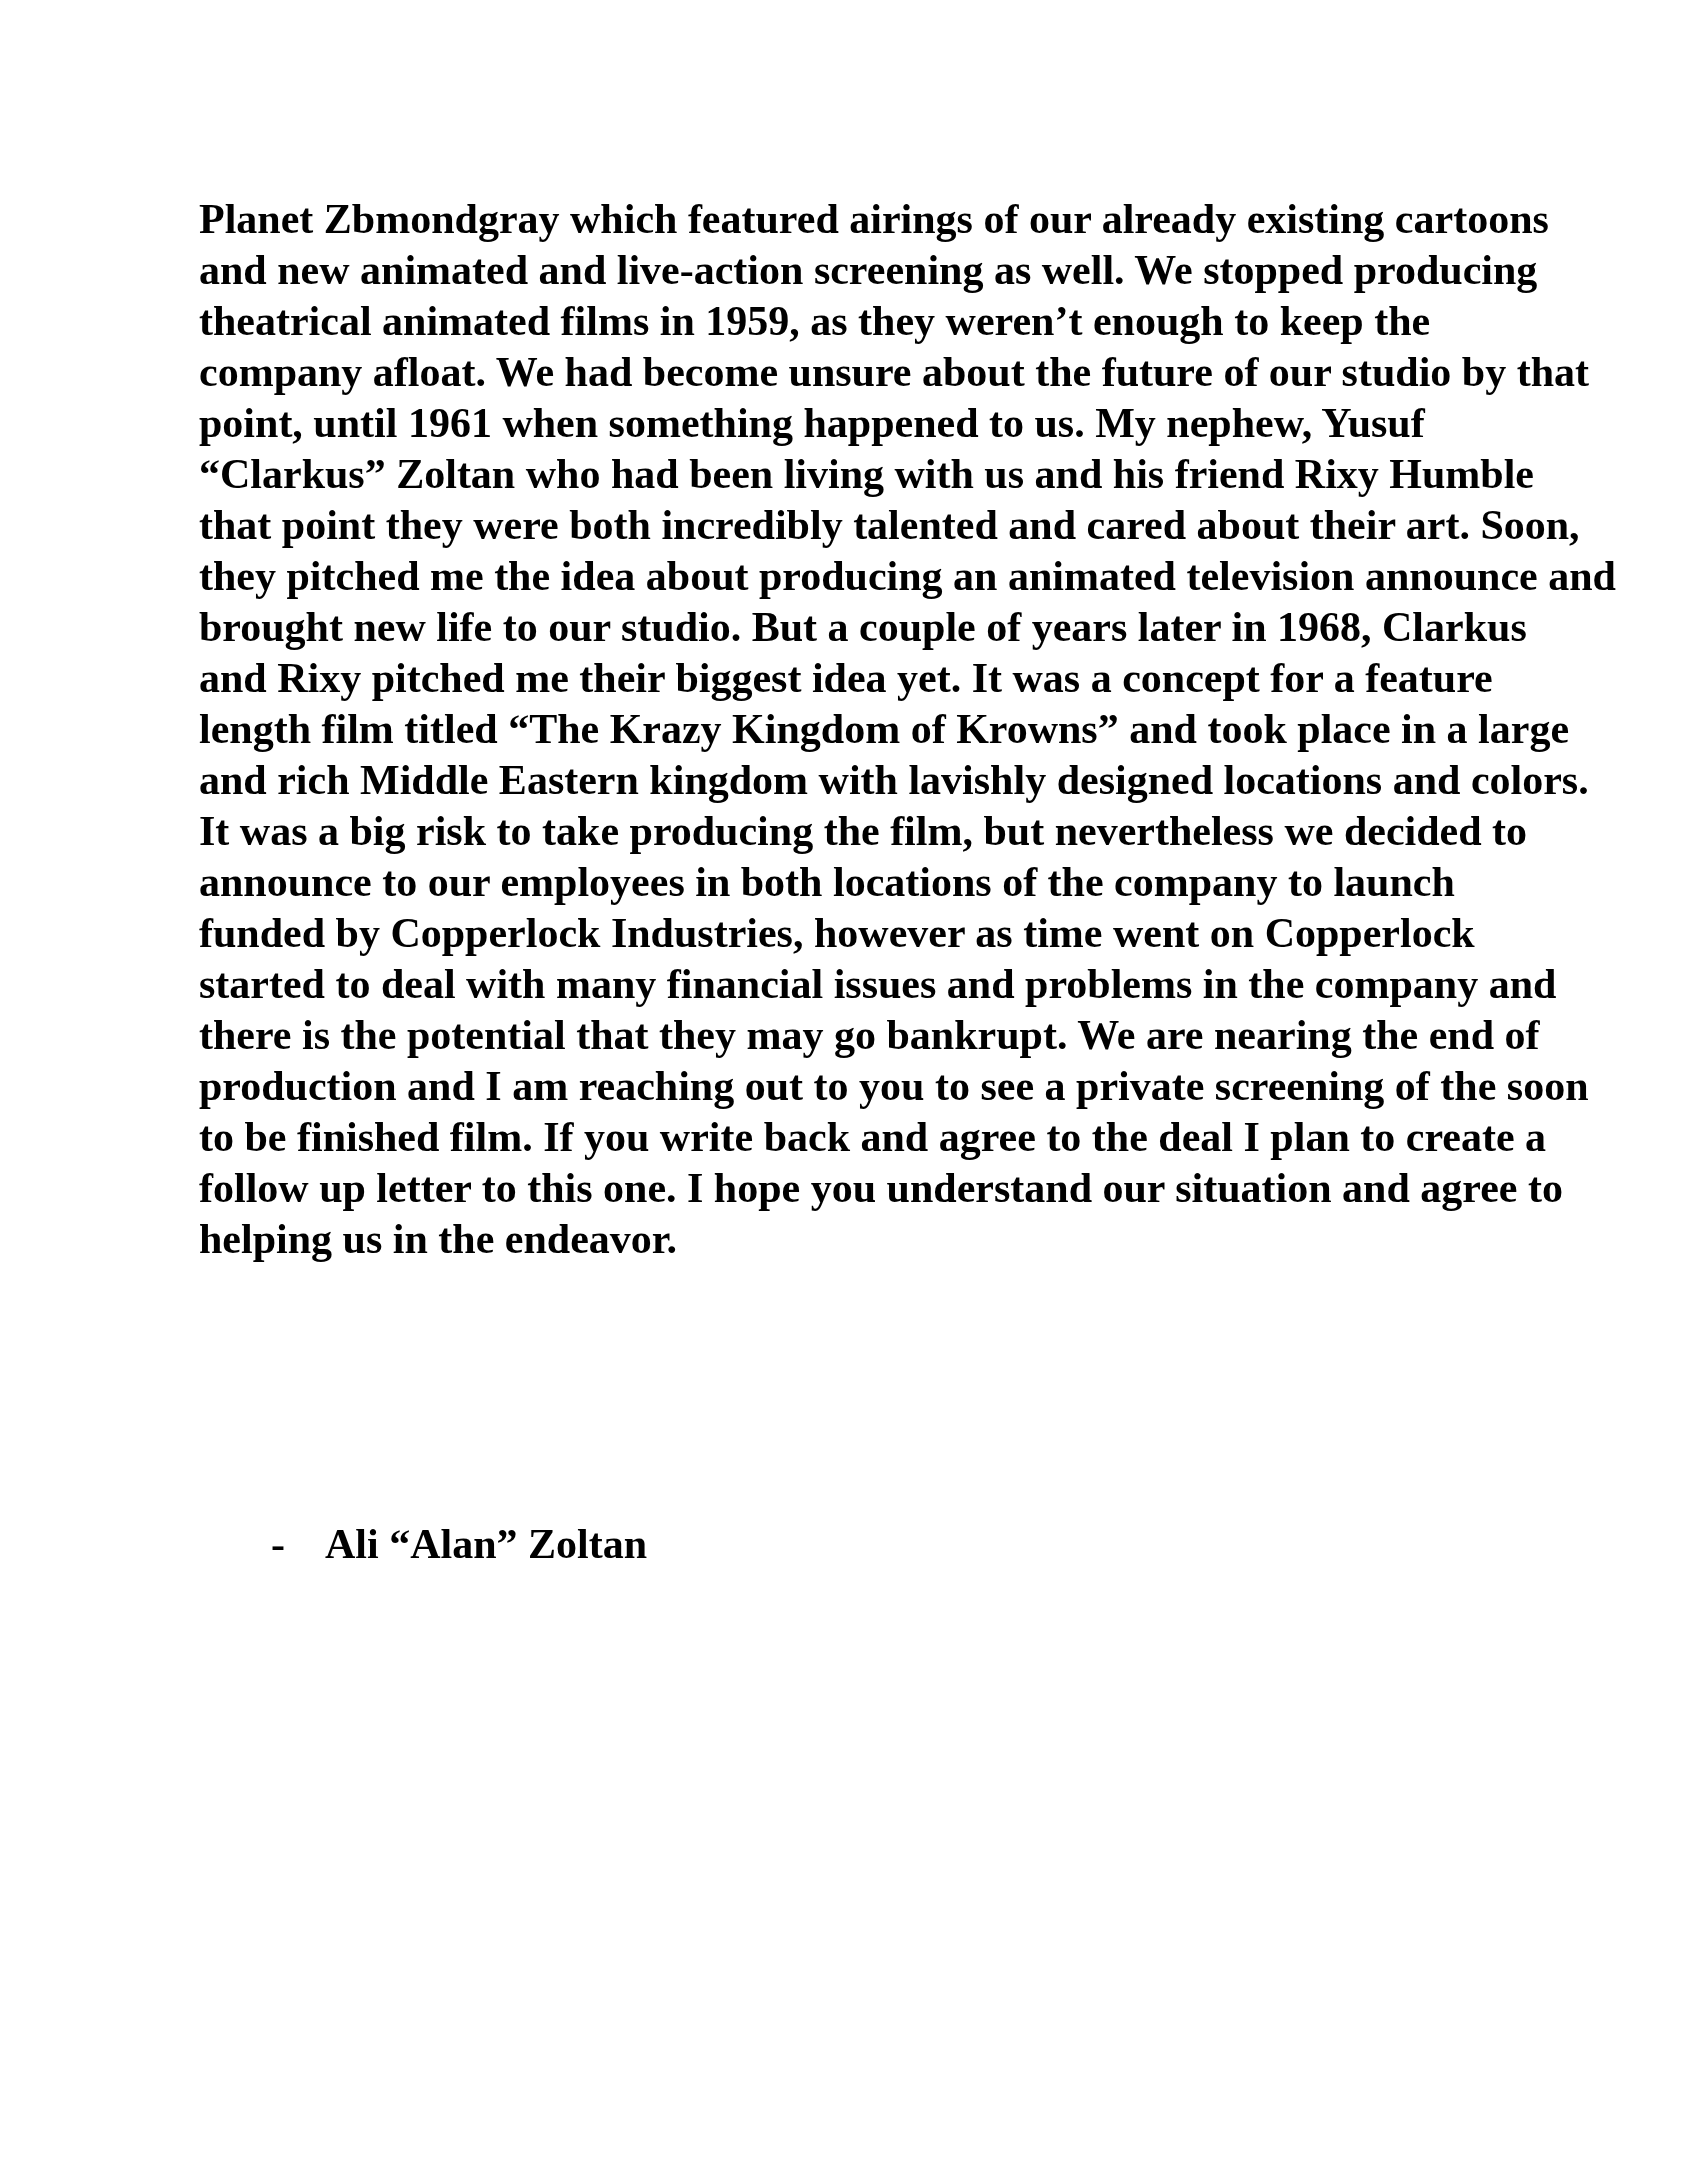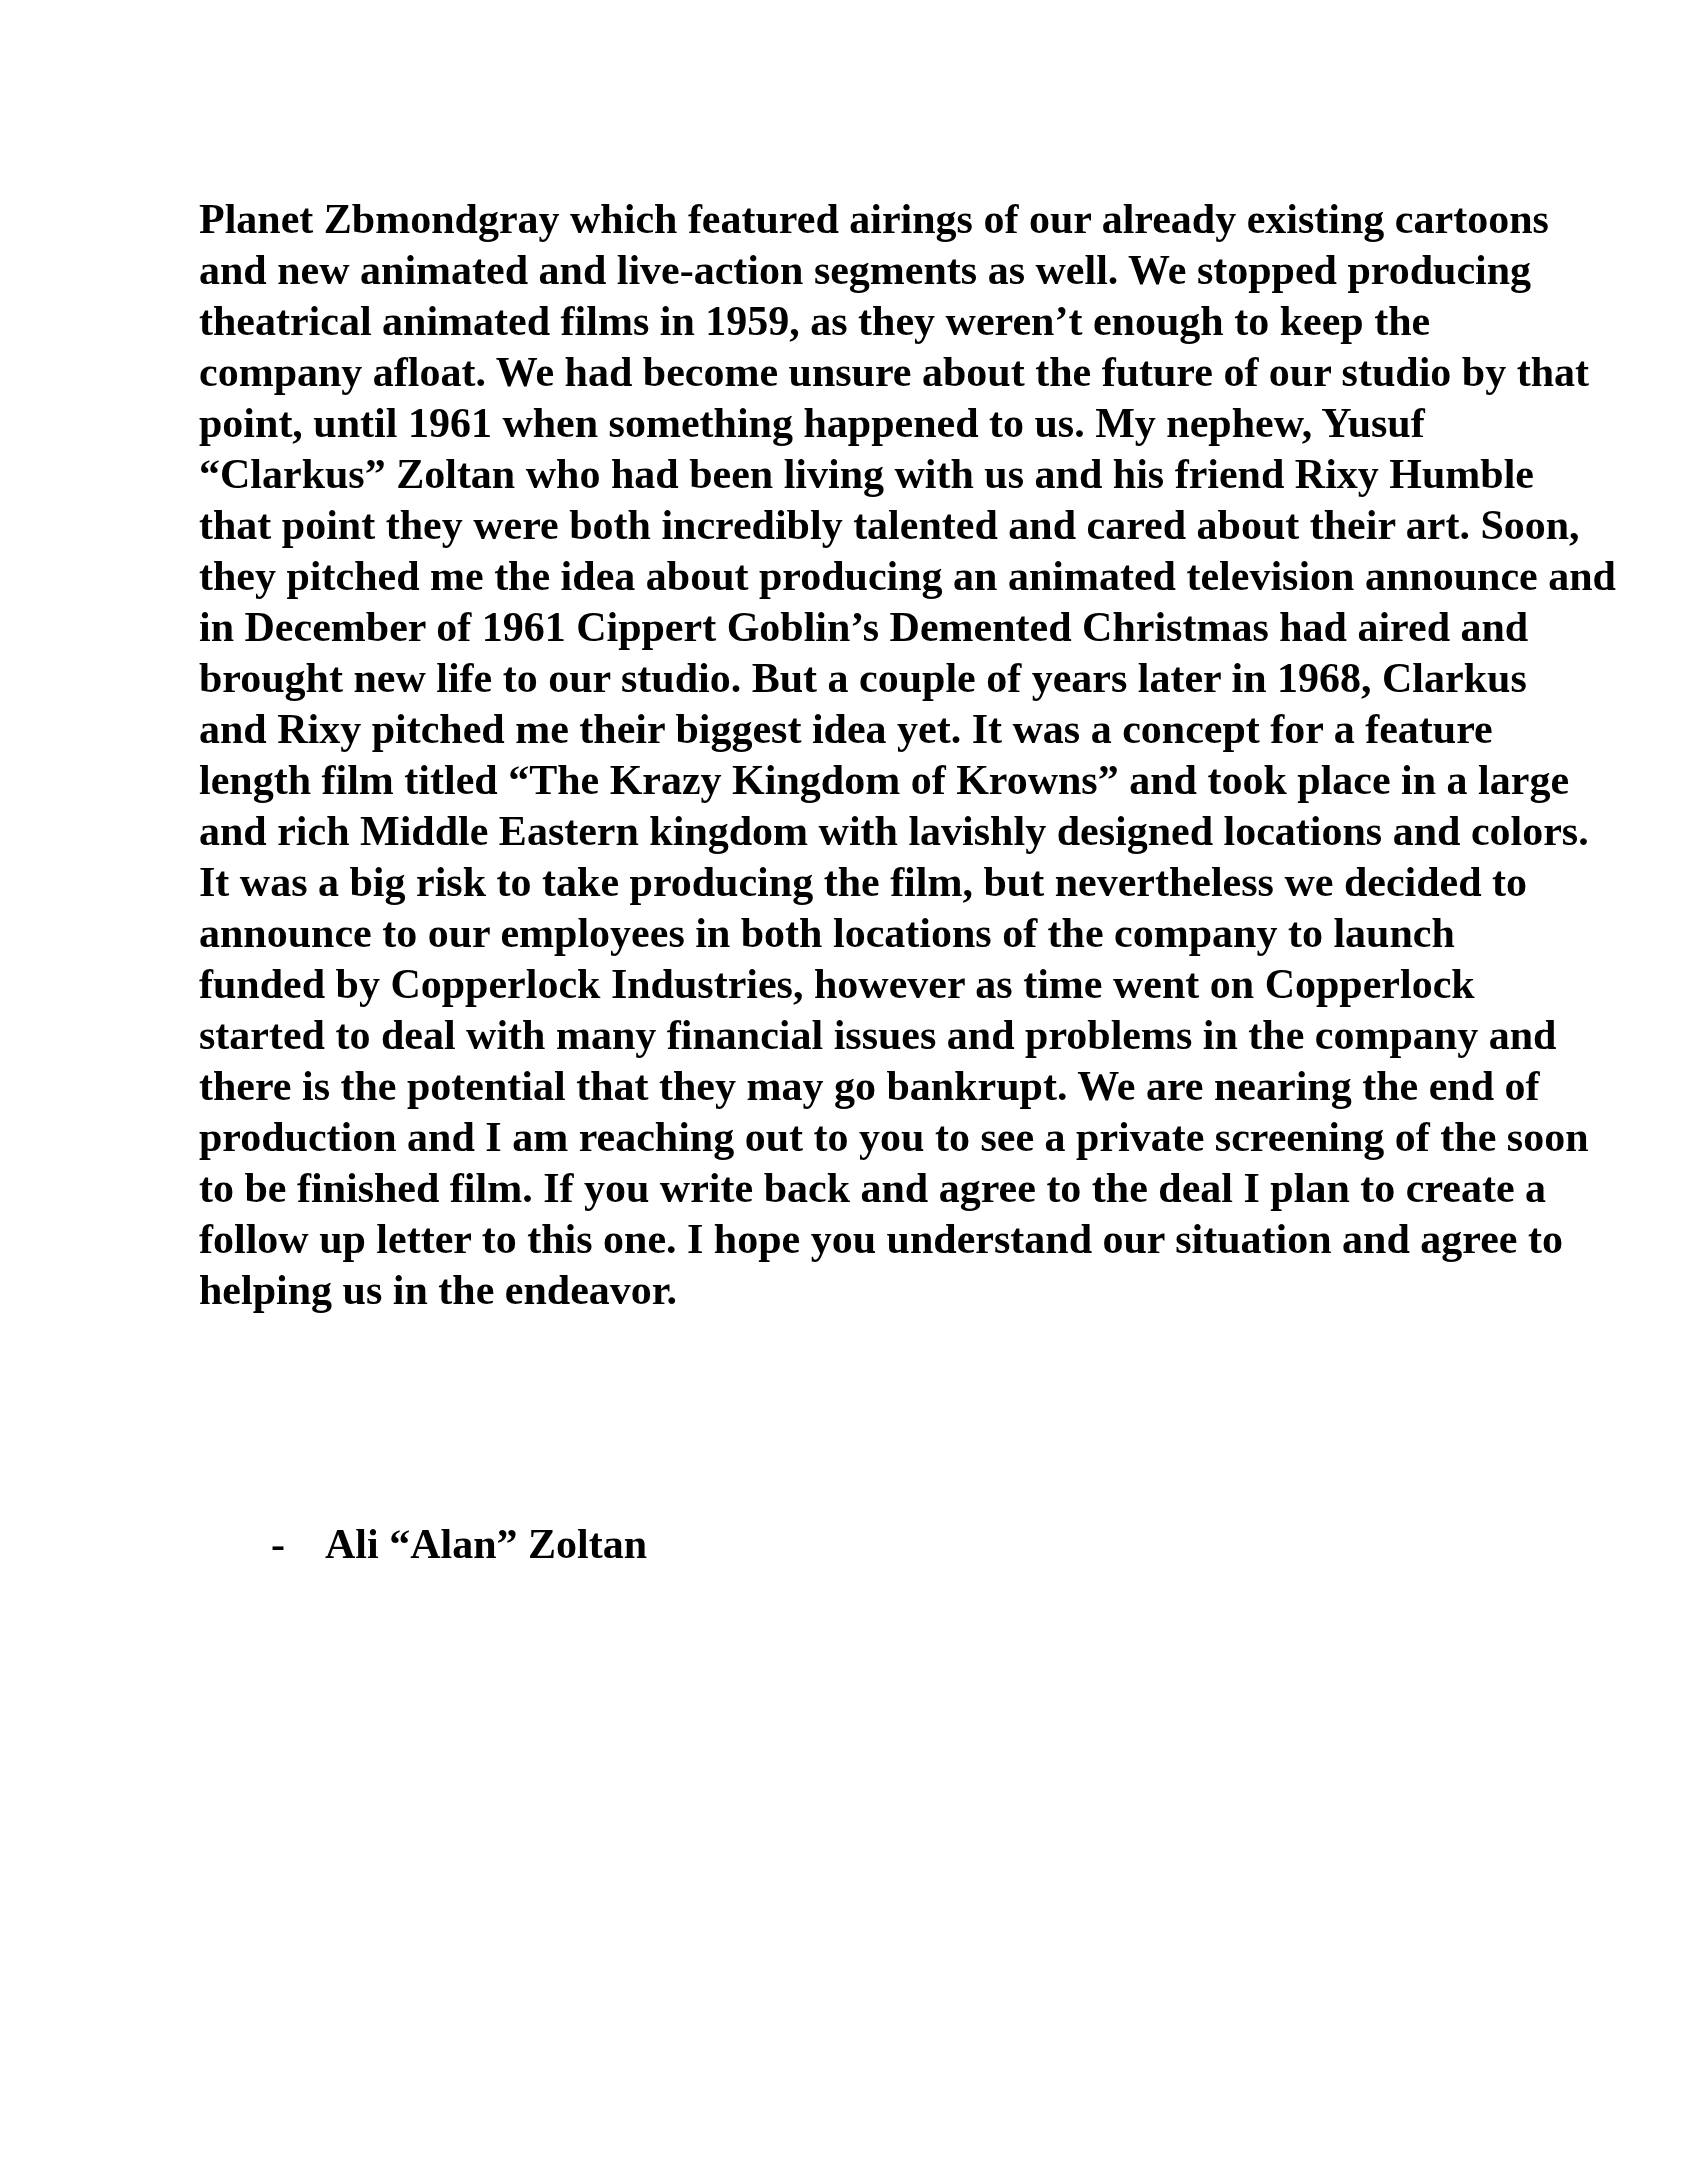--- a/index.html
+++ b/index.html
@@ -42,28 +42,27 @@
   .signature-name {
     margin-left: 40px;
   }
 </style>
 </head>
 <body>
 
 <div class="page">
   <div class="letter-body">
       <div class="letter-line">Planet Zbmondgray which featured airings of our already existing cartoons</div>
-      <div class="letter-line">and new animated and live-action segments as well. We stopped producing</div>
+      <div class="letter-line">and new animated and live-action screening as well. We stopped producing</div>
       <div class="letter-line">theatrical animated films in 1959, as they weren’t enough to keep the</div>
       <div class="letter-line">company afloat. We had become unsure about the future of our studio by that</div>
       <div class="letter-line">point, until 1961 when something happened to us. My nephew, Yusuf</div>
       <div class="letter-line">“Clarkus” Zoltan who had been living with us and his friend Rixy Humble</div>
       <div class="letter-line">that point they were both incredibly talented and cared about their art. Soon,</div>
       <div class="letter-line">they pitched me the idea about producing an animated television announce and</div>
-      <div class="letter-line">in December of 1961 Cippert Goblin’s Demented Christmas had aired and</div>
       <div class="letter-line">brought new life to our studio. But a couple of years later in 1968, Clarkus</div>
       <div class="letter-line">and Rixy pitched me their biggest idea yet. It was a concept for a feature</div>
       <div class="letter-line">length film titled “The Krazy Kingdom of Krowns” and took place in a large</div>
       <div class="letter-line">and rich Middle Eastern kingdom with lavishly designed locations and colors.</div>
       <div class="letter-line">It was a big risk to take producing the film, but nevertheless we decided to</div>
       <div class="letter-line">announce to our employees in both locations of the company to launch</div>
       <div class="letter-line">funded by Copperlock Industries, however as time went on Copperlock</div>
       <div class="letter-line">started to deal with many financial issues and problems in the company and</div>
       <div class="letter-line">there is the potential that they may go bankrupt. We are nearing the end of</div>
       <div class="letter-line">production and I am reaching out to you to see a private screening of the soon</div>

